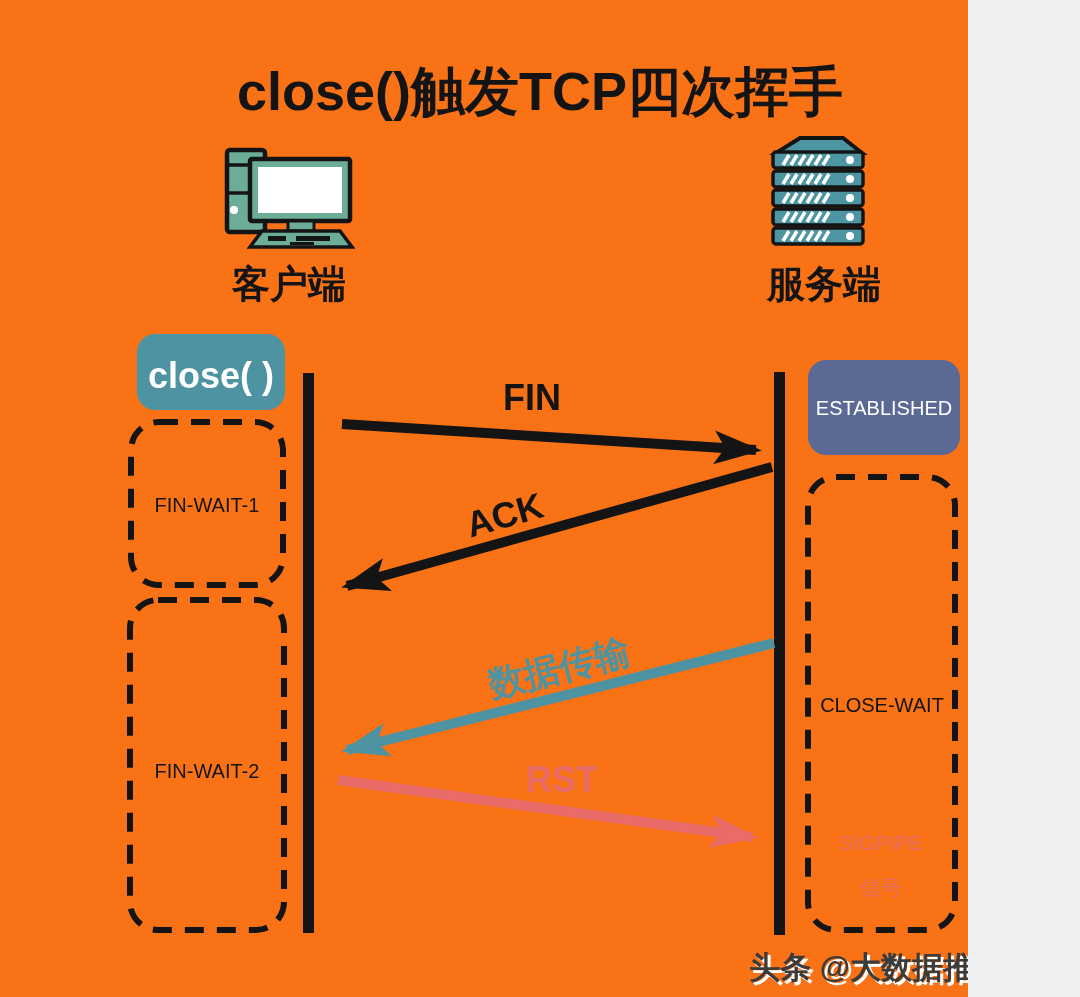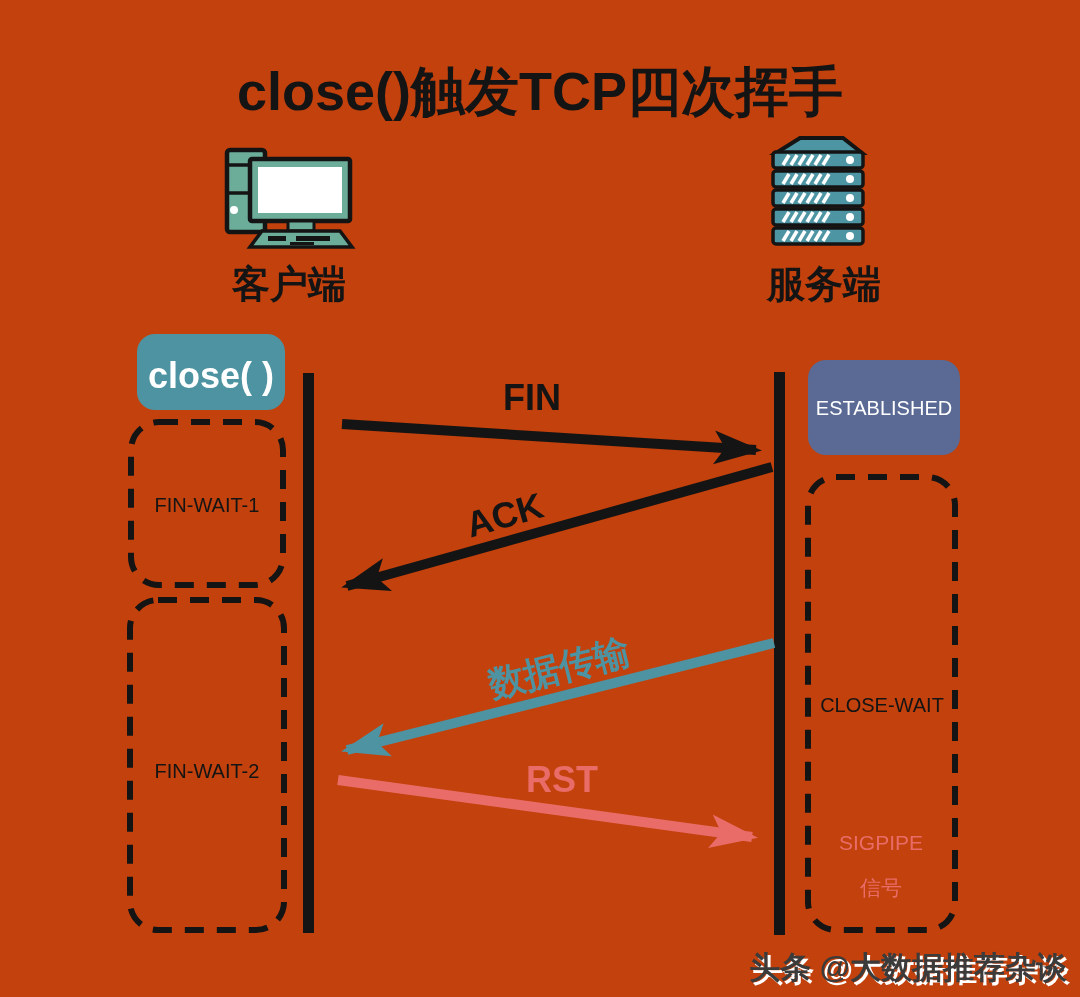--- a/index.html
+++ b/index.html
@@ -1,17 +1,17 @@
 <!DOCTYPE html>
 <html><head>
 <meta charset="utf-8">
 <style>
   html,body{margin:0;padding:0;}
   body{background:#EFF0F2;font-family:"Liberation Sans",sans-serif;}
-  .canvas{position:relative;width:1080px;height:997px;background:#c2410c;overflow:hidden;}
+  .canvas{position:relative;width:968px;height:997px;background:#f97316;overflow:hidden;}
   svg{display:block;}
   text{font-family:"Liberation Sans",sans-serif;}
   .title{font-size:54px;font-weight:bold;fill:#141414;}
   .actor-label{font-size:38px;font-weight:bold;fill:#141414;}
   .msg-label{font-size:36px;font-weight:600;fill:#141414;}
   .state-label{font-size:20px;fill:#141414;}
   .white-label{fill:#ffffff;}
   .teal{fill:#4E93A1;}
   .salmon{fill:#E96C68;}
   .wm{font-size:31px;font-weight:bold;}

